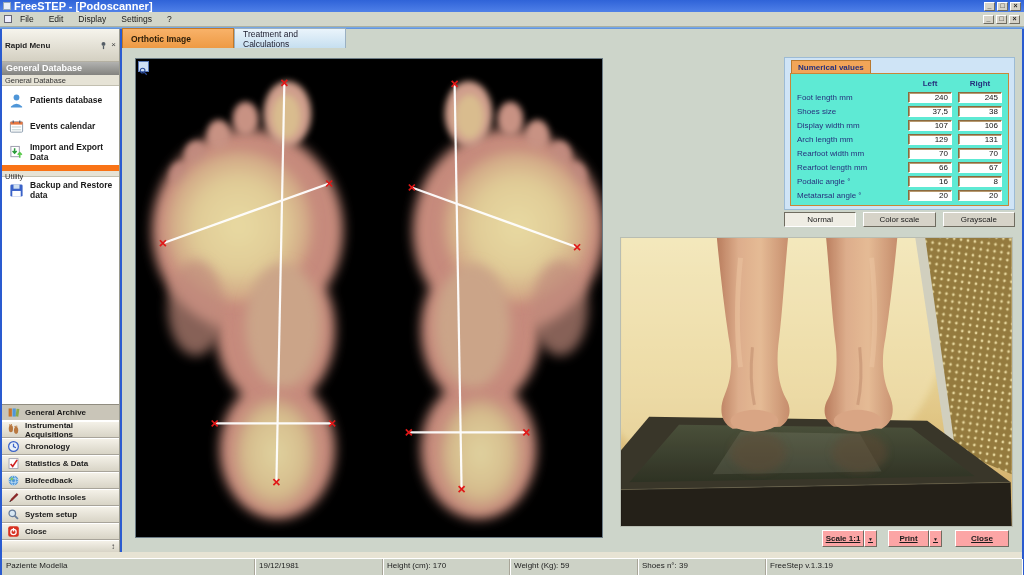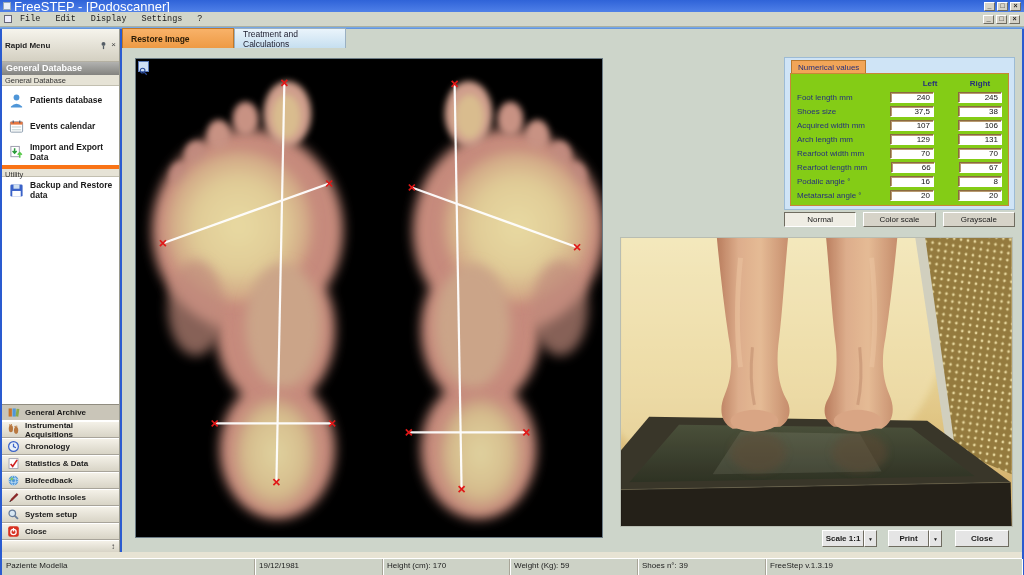--- a/index.html
+++ b/index.html
@@ -4,28 +4,28 @@
 <style>
   * { box-sizing:border-box; margin:0; padding:0; }
   html,body { width:1024px; height:575px; overflow:hidden; }
   body { font-family:"Liberation Sans",sans-serif; background:#2a5bd0; position:relative; }
 
   
   .titlebar { position:absolute; left:0; top:0; width:1024px; height:12px;
     background:linear-gradient(#2f63d8,#4f80e8); display:flex; align-items:center;
     padding:0 3px; color:#fff; }
   .titlebar .ticon { width:8px; height:8px; background:#e8eef8; border:1px solid #9ab; margin-right:3px; }
-  .titlebar .ttext { font-size:13px; font-weight:normal; flex:1; white-space:nowrap; }
+  .titlebar .ttext { font-size:11px; font-weight:bold; flex:1; white-space:nowrap; }
   .wbtn { width:11px; height:9px; background:#d6d3c8; border:1px solid;
     border-color:#fff #6f6c60 #6f6c60 #fff; font-size:7px; line-height:6px; text-align:center;
     margin-left:2px; color:#222; font-weight:bold; }
 
   
   .menubar { position:absolute; left:0; top:12px; width:1024px; height:15px;
-    background:#d2d6ca; display:flex; align-items:center; padding:0 4px; border-bottom:1px solid #aab0a2;font-family:Liberation Mono, monospace;}
+    background:#d2d6ca; display:flex; align-items:center; padding:0 4px; border-bottom:1px solid #aab0a2;}
   .menubar .micon { width:8px; height:8px; border:1px solid #667; background:#eef; margin-right:6px; }
   .menu-item { font-size:8.5px; color:#1a1a1a; margin-right:11px; padding:1px 2px; }
   .menubar .spacer { flex:1; }
 
   .topline { position:absolute; left:0; top:27px; width:1024px; height:2px;
     background:linear-gradient(#7fb0e8,#5b8bd8); }
 
   
   .sidebar { position:absolute; left:2px; top:29px; width:118px; height:523px;
     background:#d6d2c6; display:flex; flex-direction:column; border-right:1px solid #9a9a8e; }
@@ -34,21 +34,21 @@
   .rapid-header .rtext { font-size:8px; font-weight:bold; color:#222; flex:1; }
   .rapid-header .hicon { font-size:8px; color:#444; line-height:8px; margin-left:3px; }
   .gd-header { height:13px; background:linear-gradient(#b2b2b0,#83837f);
     color:#fff; font-size:9px; font-weight:bold; padding:1px 4px; }
   .group-strip { height:11px; background:#e6e3d6; border-bottom:1px solid #c2bfb0;
     font-size:7.5px; color:#333; padding:1px 3px; }
   .sb-white { background:#fff; flex:1; display:flex; flex-direction:column; border-top:1px solid #fff; }
   .sb-item { height:26px; display:flex; align-items:center; gap:6px; padding-left:7px; }
   .sb-item .lbl { font-size:8.5px; font-weight:bold; color:#1a1a1a; }
   .icon15 { width:15px; height:15px; flex:0 0 15px; }
-  .utility-strip { height:12px; background:#e6e3d6; border-top:4px solid #f97316;
+  .utility-strip { height:12px; background:#e6e3d6; border-top:6px solid #f97316;
     border-bottom:1px solid #c2bfb0; font-size:7.5px; color:#333; padding:1px 3px; }
   .nav-list { }
   .nav-item { height:17px; display:flex; align-items:center; gap:5px; padding-left:5px;
     background:linear-gradient(#f4f1e8,#d8d4c6); border-top:1px solid #fff; border-bottom:1px solid #a8a49a; }
   .nav-item.selected { background:#c9c5b8; border-top:1px solid #908c80; border-bottom:1px solid #fff; }
   .nav-item .lbl { font-size:8px; font-weight:bold; color:#1a1a1a; }
   .icon13 { width:13px; height:13px; flex:0 0 13px; }
   .sb-footer { height:12px; background:linear-gradient(#f4f1e8,#d8d4c6); border-top:1px solid #fff;
     display:flex; justify-content:flex-end; align-items:center; padding-right:4px;
     font-size:8px; color:#444; }
@@ -65,49 +65,49 @@
 
   .viewport { position:absolute; left:13px; top:29px; width:468px; height:480px;
     background:#000; border:1px solid #6b7b85; }
   .zoomtool { position:absolute; left:2px; top:2px; width:11px; height:11px;
     background:#cfe0f4; border:1px solid #5a7ab8; }
 
   
   .numpanel { position:absolute; left:662px; top:28px; width:231px; height:153px;
     background:#cfe4f6; border:1px solid #9dbbd4; }
   .numtab { position:absolute; left:6px; top:2px; height:13px; background:#f2a558;
-    border:1px solid #b87830; border-bottom:none; font-size:8px; font-weight:normal;
+    border:1px solid #b87830; border-bottom:none; font-size:8px; font-weight:bold;
     color:#26307c; padding:2px 6px 0 6px; }
   .numbox { position:absolute; left:5px; right:5px; top:15px; bottom:3px;
-    background:#84cc16; border:1px solid #c98638; padding:3px 6px 0 6px; }
+    background:#5eead4; border:1px solid #c98638; padding:3px 6px 0 6px; }
   .numhead { display:flex; height:13px; align-items:center; }
   .numhead .hspace { flex:1; }
   .numhead .hcol { width:44px; margin-left:6px; text-align:center; font-size:8px;
     font-weight:bold; color:#26307c; }
   .numrow { display:flex; height:14px; align-items:center; }
   .numrow .rlabel { flex:1; font-size:8px; color:#26307c; white-space:nowrap; }
-  .valbox { width:44px; height:11px; margin-left:24px; background:#fff;
+  .valbox { width:44px; height:11px; margin-left:6px; background:#fff;
     border:1px solid #8a6a40; border-right-color:#fff; border-bottom-color:#fff;
     box-shadow:inset 1px 1px 0 #b89a70; font-size:8px; color:#111; text-align:right;
     padding:0 3px; line-height:10px; }
 
   .viewbtns { position:absolute; left:662px; top:183px; width:231px; height:32px;
     display:flex; gap:7px;justify-content:space-between; }
   .vbtn { flex:1; height:15px; background:#d6d3c8; border:1px solid;
     border-color:#fff #6f6c60 #6f6c60 #fff; font-size:8px; color:#1a1a1a;
     display:flex; align-items:center; justify-content:center; }
   .vbtn.pressed { background:#efede4; border-color:#6f6c60 #fff #fff #6f6c60; }
 
   .photo { position:absolute; left:498px; top:208px; width:393px; height:290px;
     border:1px solid #b8bdb2; background:#d8c890; overflow:hidden; }
 
   .footbtns { position:absolute; top:501px; height:17px; left:0; width:900px; }
-  .fb { position:absolute; height:17px; background:#e5e5e5; border:1px solid;
+  .fb { position:absolute; height:17px; background:#fca5a5; border:1px solid;
     border-color:#fff #6f6c60 #6f6c60 #fff; font-size:8px; font-weight:bold; color:#1a1a1a;
-    display:flex; align-items:center; justify-content:center; }
+    display:flex; align-items:center; justify-content:center;text-decoration:underline; }
   .fb.arrow { font-size:5px; font-weight:normal; }
 
   
   .beige { position:absolute; left:2px; top:552px; width:1020px; height:6px; background:#e7e3d3; }
   .statusbar { position:absolute; left:2px; top:558px; width:1020px; height:31px;
     background:#cdd2c6; border-top:1px solid #fff; display:flex; }
   .sp { font-size:8px; color:#222; padding:2px 4px; border-right:1px solid #a8a598;
     box-shadow:1px 0 0 #fff; white-space:nowrap; overflow:hidden; }
 </style>
 </head>
@@ -255,21 +255,21 @@
     </div>
   </div>
   <div class="sb-footer">
     <span>↕</span>
   </div>
 </div>
 
 <div class="main">
 
   <div class="tabbar">
-    <div class="tab active">Restore Image</div>
+    <div class="tab active">Orthotic Image</div>
     <div class="tab inactive">Treatment and Calculations</div>
   </div>
 
   <div class="viewport">
     <svg width="466" height="478" viewBox="0 0 468 480">
       <defs>
         <filter id="b6" x="-40%" y="-40%" width="180%" height="180%">
             <feGaussianBlur stdDeviation="6"></feGaussianBlur>
           </filter>
         <filter id="b3" x="-40%" y="-40%" width="180%" height="180%">
@@ -352,21 +352,21 @@
         <div class="rlabel">Foot length mm</div>
         <div class="valbox">240</div>
         <div class="valbox">245</div>
       </div>
       <div class="numrow">
         <div class="rlabel">Shoes size</div>
         <div class="valbox">37,5</div>
         <div class="valbox">38</div>
       </div>
       <div class="numrow">
-        <div class="rlabel">Acquired width mm</div>
+        <div class="rlabel">Display width mm</div>
         <div class="valbox">107</div>
         <div class="valbox">106</div>
       </div>
       <div class="numrow">
         <div class="rlabel">Arch length mm</div>
         <div class="valbox">129</div>
         <div class="valbox">131</div>
       </div>
       <div class="numrow">
         <div class="rlabel">Rearfoot width mm</div>

